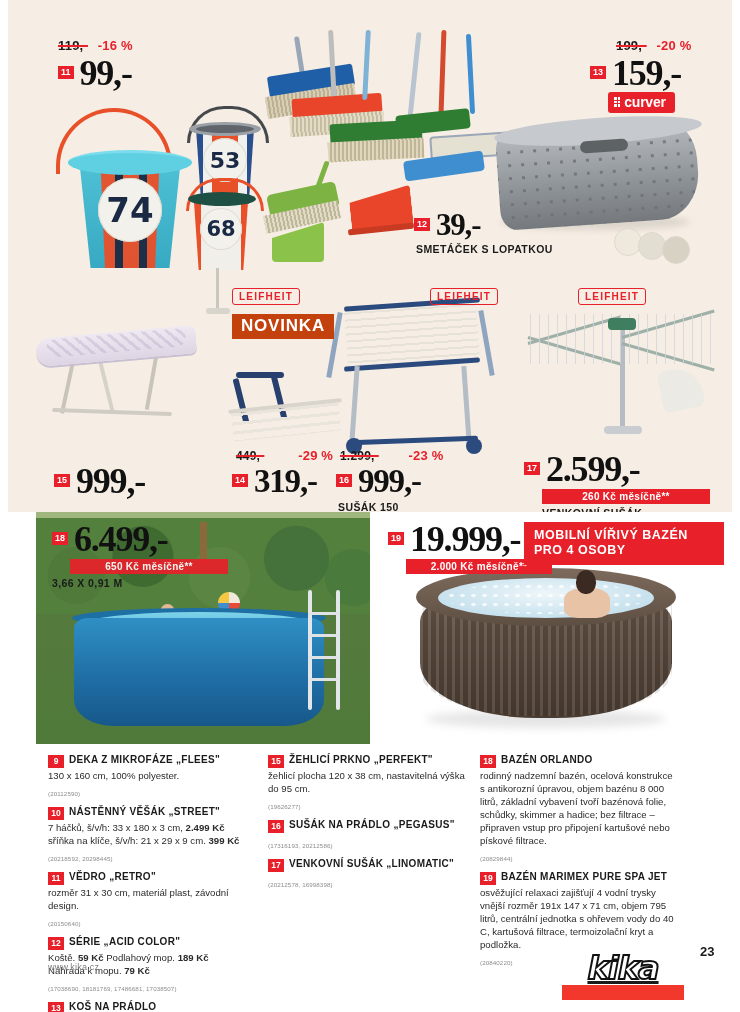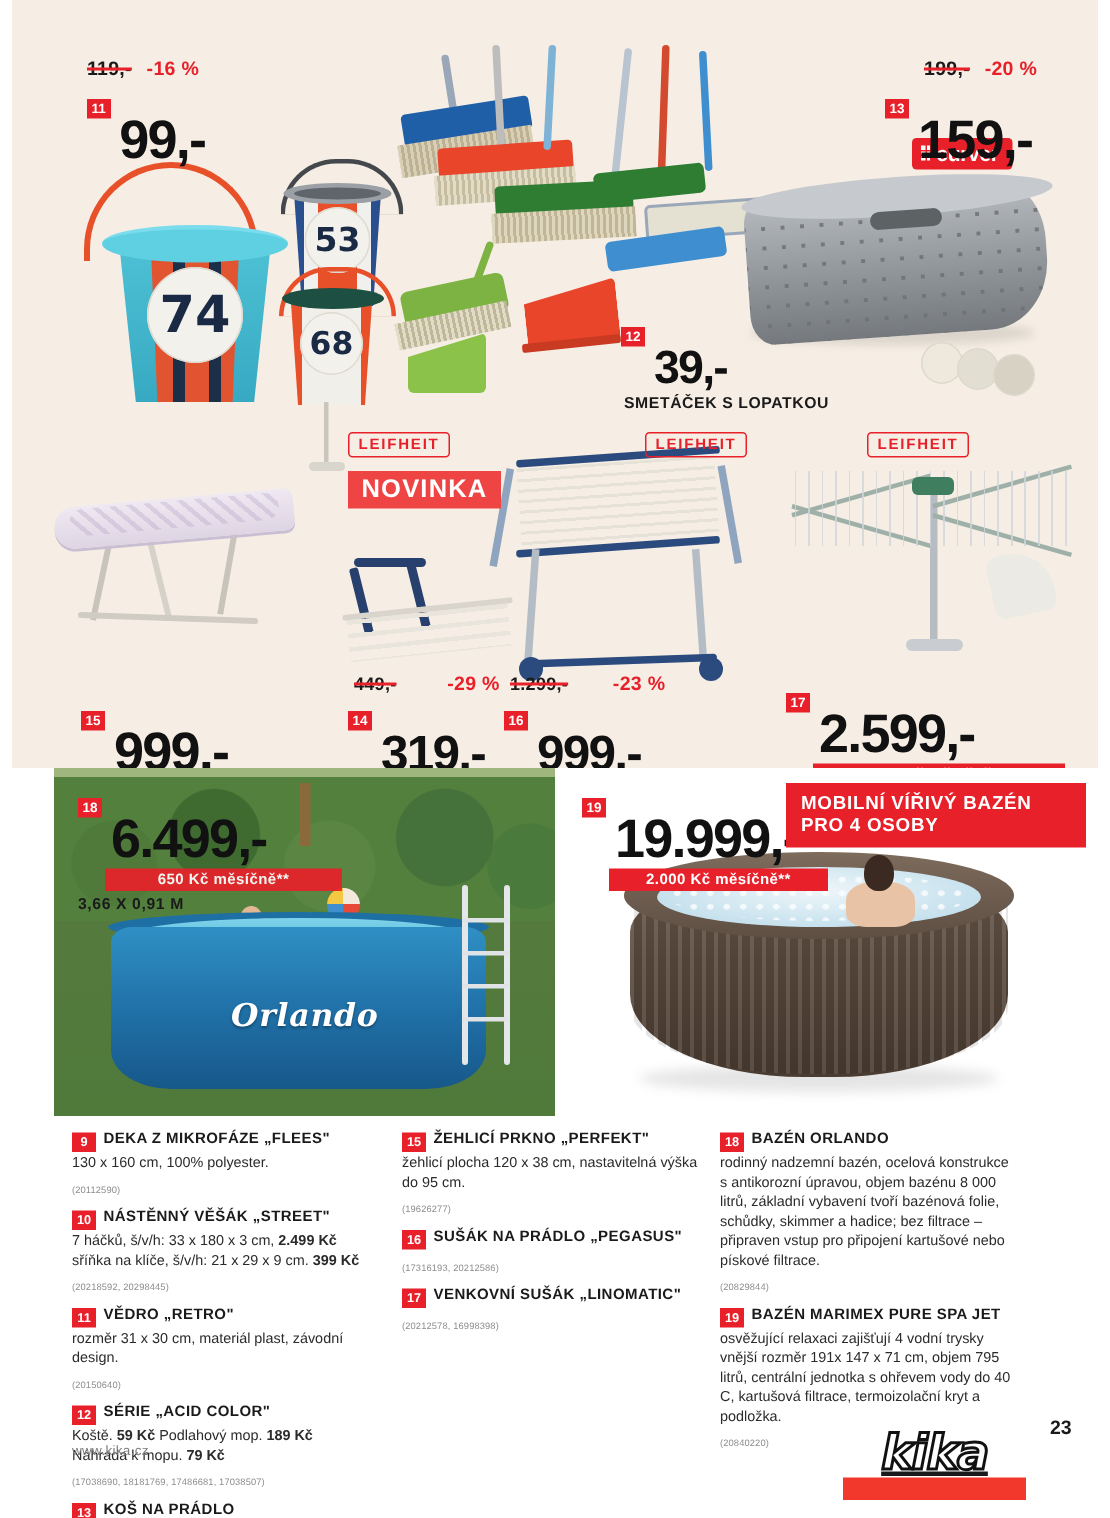--- a/index.html
+++ b/index.html
@@ -52,27 +52,26 @@
     color: #fff;
     font-size: 9px;
     font-weight: 700;
     line-height: 11px;
     padding: 1px 3px 1px 3px;
     min-width: 9px;
     text-align: center;
     margin-top: 12px;
   }
   .price-num {
-    font-family: Liberation Sans, sans-serif;
+    font-family: Liberation Serif, serif;
     font-weight: 700;
     font-size: 36px;
     line-height: 38px;
     letter-spacing: -1.2px;
     color: #111;
-    margin-top: 20px;
   }
   .price-num.sm { font-size: 31px; line-height: 33px; }
   .price-num.lg { font-size: 33px; line-height: 35px; }
   .price-caption {
     font-size: 10.5px;
     font-weight: 700;
     letter-spacing: .4px;
     color: #1a1a1a;
     margin-top: 2px;
     white-space: nowrap;
@@ -96,21 +95,21 @@
     border-radius: 3px;
     color: #e8202a;
     font-size: 10px;
     font-weight: 700;
     letter-spacing: 1.2px;
     padding: 2px 6px;
     background: transparent;
   }
   .novinka {
     position: absolute;
-    background: #ef4444;
+    background: #c2410c;
     color: #fff;
     font-size: 17px;
     font-weight: 700;
     letter-spacing: .8px;
     padding: 2px 9px 3px 9px;
   }
   .curver {
     position: absolute;
     background: #e8202a;
     color: #fff;
@@ -629,21 +628,20 @@
     <div class="swimmer" style="left:124px;top:92px;width:15px;height:17px;background:#e2b793;"></div>
     <div class="swimmer" style="left:118px;top:108px;width:26px;height:24px;background:#f0e3d2;border-radius:6px;"></div>
     <div class="swimmer" style="left:162px;top:96px;width:15px;height:17px;background:#e9c6a6;"></div>
     <div class="swimmer" style="left:158px;top:112px;width:24px;height:22px;background:#e8d7c2;border-radius:6px;"></div>
     <div class="swimmer" style="left:206px;top:104px;width:14px;height:16px;background:#dcb28c;"></div>
     <div class="swimmer" style="left:200px;top:118px;width:24px;height:20px;background:#bf4f3d;border-radius:6px;"></div>
 
     <div class="pool-top-rail"></div>
     <div class="pool-water"></div>
     <div class="pool-body"></div>
-    <div class="orlando">Orlando</div>
 
     <div class="ladder-rail" style="left:272px;top:78px;height:120px;"></div>
     <div class="ladder-rail" style="left:300px;top:78px;height:120px;"></div>
     <div class="ladder-step" style="left:272px;top:100px;width:32px;"></div>
     <div class="ladder-step" style="left:272px;top:122px;width:32px;"></div>
     <div class="ladder-step" style="left:272px;top:144px;width:32px;"></div>
     <div class="ladder-step" style="left:272px;top:166px;width:32px;"></div>
 
     <div class="price-block" style="left:16px;top:8px;">
       <div class="main-price-row">

